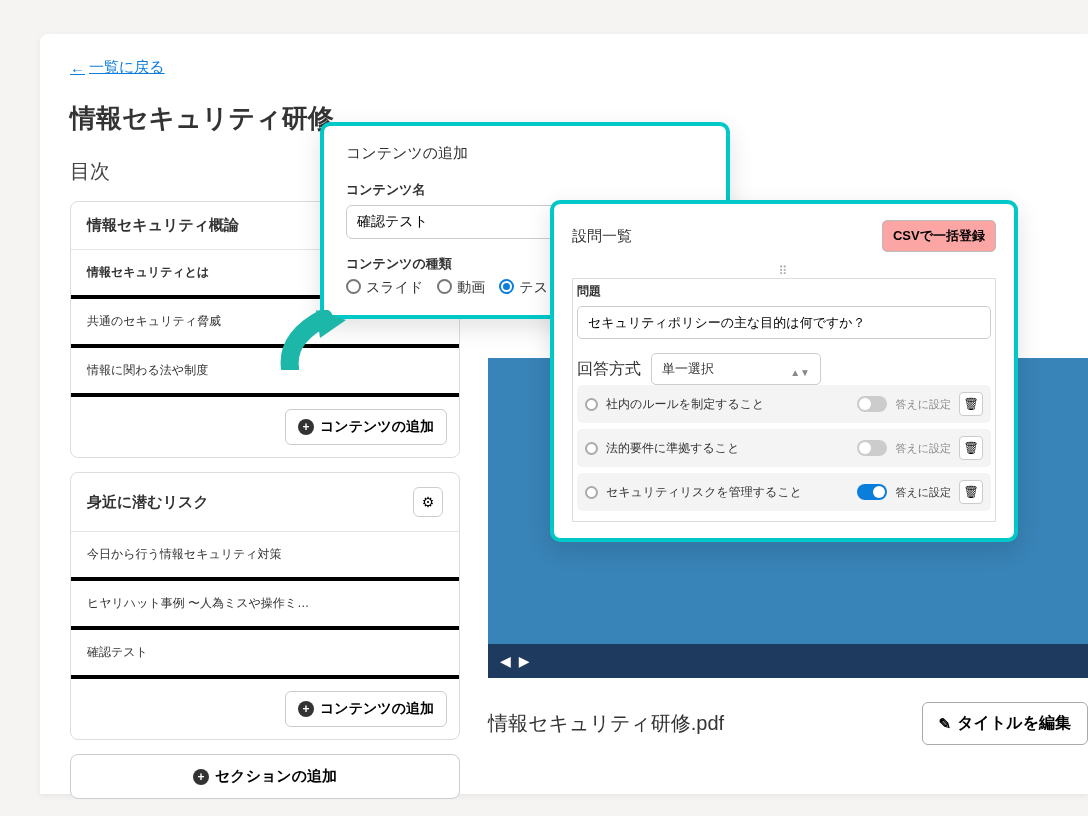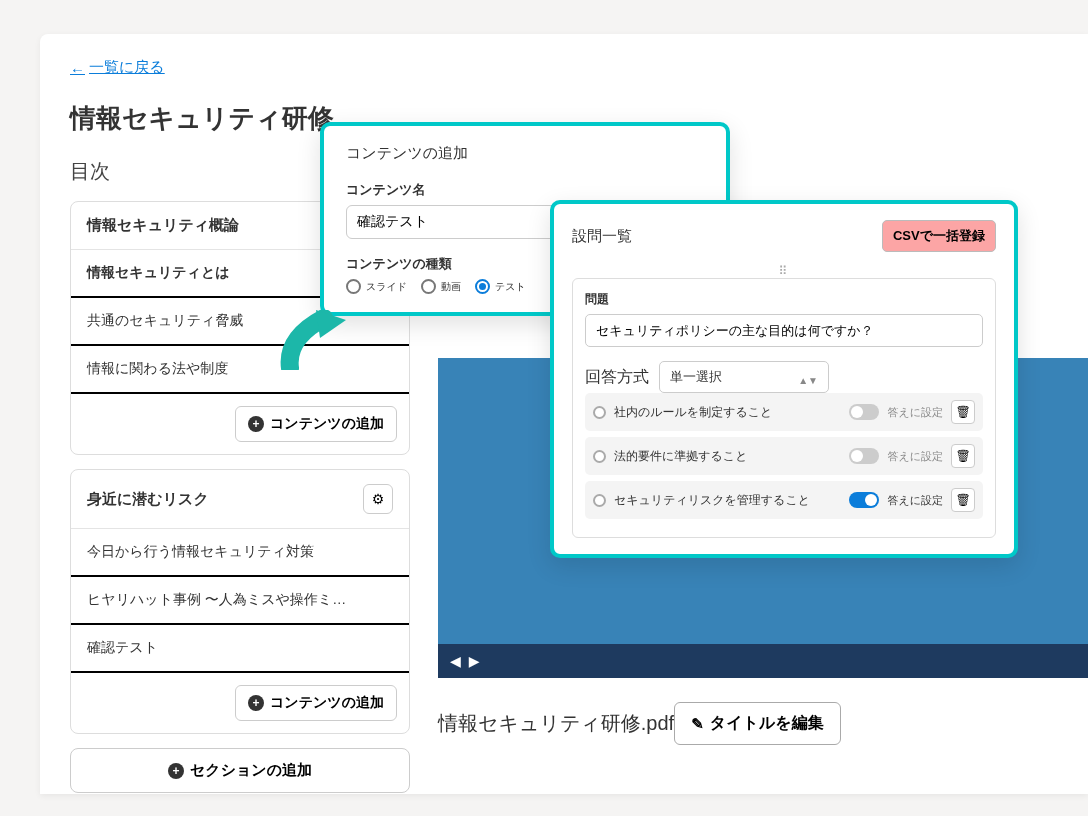--- a/index.html
+++ b/index.html
@@ -32,21 +32,21 @@
       align-items: center;
       gap: 4px;
     }
     .page-title {
       font-size: 26px;
       font-weight: 600;
       margin-top: 24px;
       color: #333;
     }
     .columns { display: flex; margin-top: 22px; gap: 28px; }
-    .left-col { width: 340px; }
+    .left-col { width: 390px; }
     .toc-heading {
       font-size: 20px;
       font-weight: 400;
       margin-bottom: 16px;
       color: #444;
     }
     .section-box {
       border: 1px solid #ddd;
       border-radius: 8px;
       background: #fff;
@@ -54,22 +54,22 @@
       overflow: hidden;
     }
     .section-header {
       padding: 14px 16px;
       font-size: 15px;
       font-weight: 700;
       border-bottom: 1px solid #e4e4e4;
     }
     .section-item {
       padding: 14px 16px;
-      font-size: 14px;
-      border-bottom: 2px solid #000000;
+      font-size: 12px;
+      border-bottom: 4px solid #000000;
       cursor: pointer;
     }
     .section-item:last-of-type { border-bottom: none; }
     .section-header.top-rounded { border-radius: 8px 8px 0 0; }
     .section-header.with-gear { display: flex; justify-content: space-between; align-items: center; }
     .gear-btn {
       width: 30px; height: 30px; border: 1px solid #ccc; border-radius: 6px;
       background: #fff; display: flex; align-items: center; justify-content: center;
       font-size: 14px; cursor: pointer;
     }
@@ -104,22 +104,23 @@
     .slide-nav {
       position: absolute; bottom: 0; left: 0; right: 0; height: 34px;
       background: #1e3a5f; display: flex; align-items: center; padding-left: 12px;
       gap: 8px;
     }
     .slide-nav-btn {
       color: #fff; font-size: 14px; cursor: pointer; background: none; border: none;
     }
     .bottom-bar {
       position: absolute; top: 530px; left: 0; right: 0;
-      display: flex; align-items: center; 
+      display: flex; align-items: center; justify-content: space-between;
       padding: 14px 0;
+      gap: 12px;
     }
     .filename { font-size: 20px; }
     .bottom-btns { display: flex; gap: 10px; }
     .outline-btn {
       background: #fff; border: 1px solid #aaa; padding: 10px 16px;
       border-radius: 6px; font-size: 16px; font-weight: 700; cursor: pointer;
       display: inline-flex; align-items: center; gap: 6px;
     }
 
     
@@ -129,21 +130,21 @@
       padding: 18px 22px 18px; z-index: 10;
       box-shadow: 0 8px 24px rgba(0,0,0,0.12);
     }
     .modal-add .title { font-size: 15px; margin-bottom: 18px; }
     .modal-add .label { font-size: 13px; font-weight: 700; margin-bottom: 6px; }
     .modal-input {
       width: 100%; border: 1px solid #ccc; border-radius: 6px;
       padding: 8px 10px; font-size: 14px; margin-bottom: 16px;
     }
     .radio-row { display: flex; gap: 14px; align-items: center; }
-    .radio-item { display: inline-flex; align-items: center; gap: 5px; font-size: 10px; cursor: pointer; }
+    .radio-item { display: inline-flex; gap: 5px; font-size: 14px; cursor: pointer; }
     .radio {
       width: 15px; height: 15px; border: 2px solid #777; border-radius: 50%;
       display: inline-flex; align-items: center; justify-content: center;
     }
     .radio.checked { border-color: #0b7dda; }
     .radio.checked::after {
       content: ""; width: 7px; height: 7px; border-radius: 50%; background: #0b7dda;
     }
 
     
@@ -156,21 +157,21 @@
     .panel-q .hdr {
       display: flex; justify-content: space-between; align-items: center;
       margin-bottom: 12px;
     }
     .panel-q .hdr-title { font-size: 15px; }
     .csv-btn {
       background: #fca5a5; border: 1px solid #bbb; padding: 6px 10px;
       border-radius: 5px; font-size: 13px; font-weight: 700; cursor: pointer;
     }
     .drag-handle { text-align: center; color: #aaa; font-size: 12px; letter-spacing: 2px; }
-    .q-block { border: 1px solid #ddd; border-radius: 6px; padding: 12px; }
+    .q-block { border: 1px solid #ddd; border-radius: 0; padding: 4px; }
     .q-label { font-size: 12px; font-weight: 700; margin-bottom: 6px; }
     .q-input {
       width: 100%; border: 1px solid #ccc; border-radius: 5px;
       padding: 8px 10px; font-size: 13px;
     }
     .ans-row { display: flex; align-items: center; gap: 10px; margin-top: 14px; }
     .ans-label { font-size: 16px; font-weight: 400; }
     .select-box {
       border: 1px solid #ccc; border-radius: 5px; padding: 6px 10px;
       font-size: 13px; width: 170px; display: flex; justify-content: space-between;

